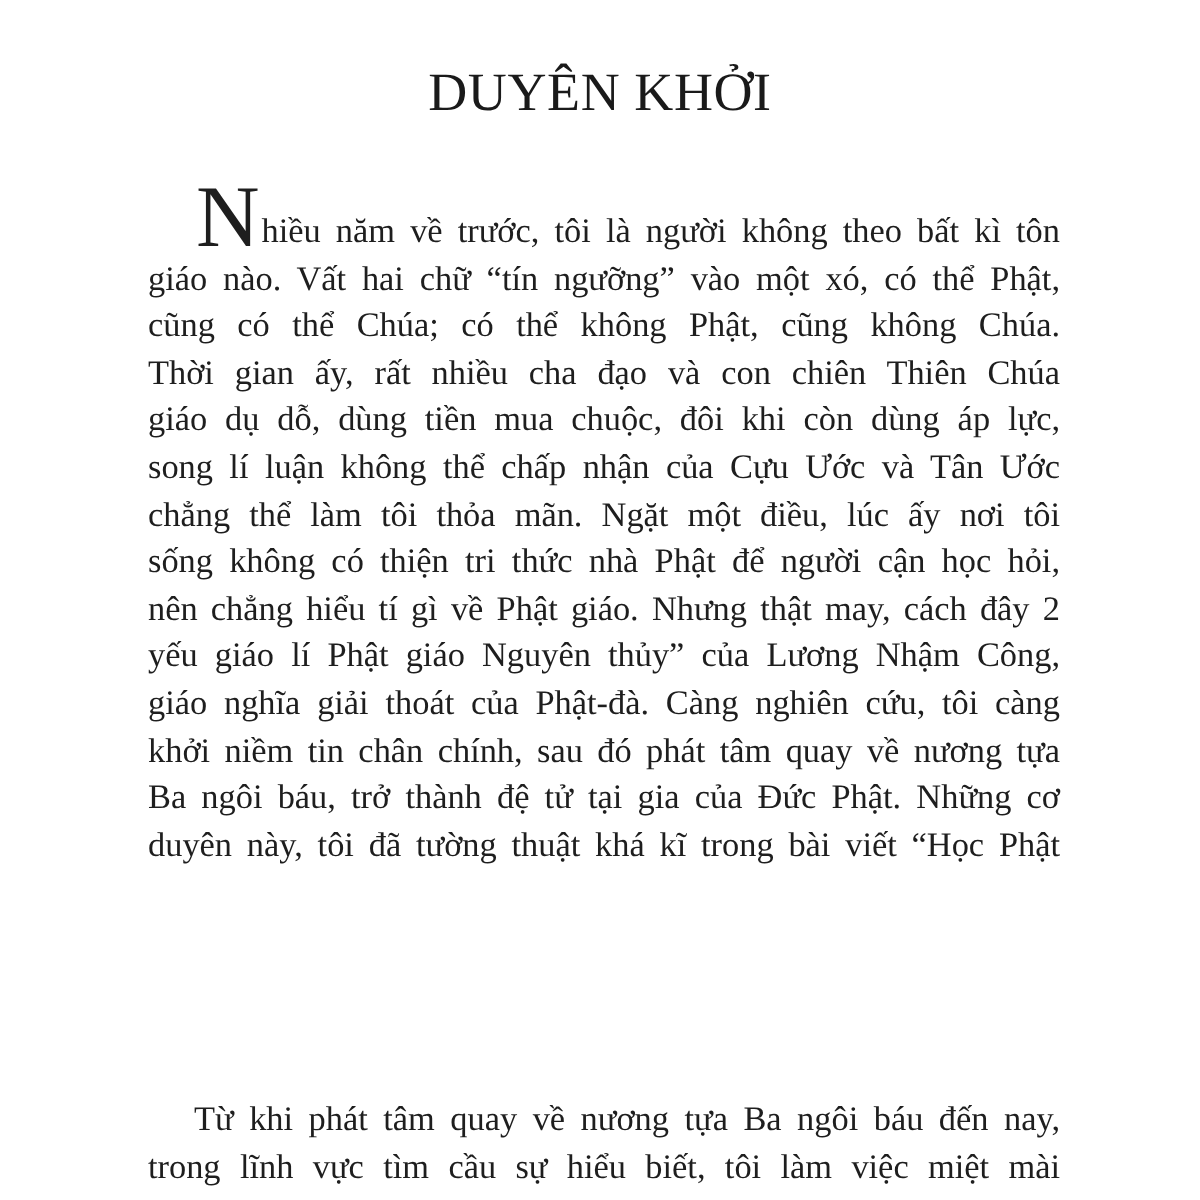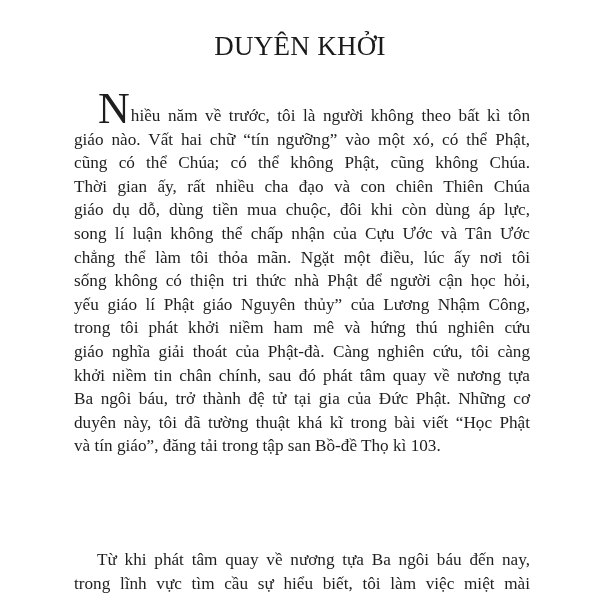--- a/index.html
+++ b/index.html
@@ -70,26 +70,25 @@
 
   <div class="body-text para1">
     <span class="line first-line"><span class="dropcap">N</span><span>hiều năm về trước, tôi là người không theo bất kì tôn</span></span>
     <span class="line">giáo nào. Vất hai chữ “tín ngưỡng” vào một xó, có thể Phật,</span>
     <span class="line">cũng có thể Chúa; có thể không Phật, cũng không Chúa.</span>
     <span class="line">Thời gian ấy, rất nhiều cha đạo và con chiên Thiên Chúa</span>
     <span class="line">giáo dụ dỗ, dùng tiền mua chuộc, đôi khi còn dùng áp lực,</span>
     <span class="line">song lí luận không thể chấp nhận của Cựu Ước và Tân Ước</span>
     <span class="line">chẳng thể làm tôi thỏa mãn. Ngặt một điều, lúc ấy nơi tôi</span>
     <span class="line">sống không có thiện tri thức nhà Phật để người cận học hỏi,</span>
+    <span class="line">nên chẳng hiểu tí gì về Phật giáo. Nhưng thật may, cách đây 2</span>
     <span class="line">yếu giáo lí Phật giáo Nguyên thủy” của Lương Nhậm Công,</span>
-    <span class="line">trong tôi phát khởi niềm ham mê và hứng thú nghiên cứu</span>
     <span class="line">giáo nghĩa giải thoát của Phật-đà. Càng nghiên cứu, tôi càng</span>
     <span class="line">khởi niềm tin chân chính, sau đó phát tâm quay về nương tựa</span>
     <span class="line">Ba ngôi báu, trở thành đệ tử tại gia của Đức Phật. Những cơ</span>
     <span class="line">duyên này, tôi đã tường thuật khá kĩ trong bài viết “Học Phật</span>
-    <span class="line last">và tín giáo”, đăng tải trong tập san Bồ-đề Thọ kì 103.</span>
   </div>
 
   <div class="body-text para2">
     <span class="line" style="padding-left:23px;text-indent:0;">Từ khi phát tâm quay về nương tựa Ba ngôi báu đến nay,</span>
     <span class="line" style="text-indent:0;">trong lĩnh vực tìm cầu sự hiểu biết, tôi làm việc miệt mài</span>
   </div>
 </div>
 
 </body></html>

